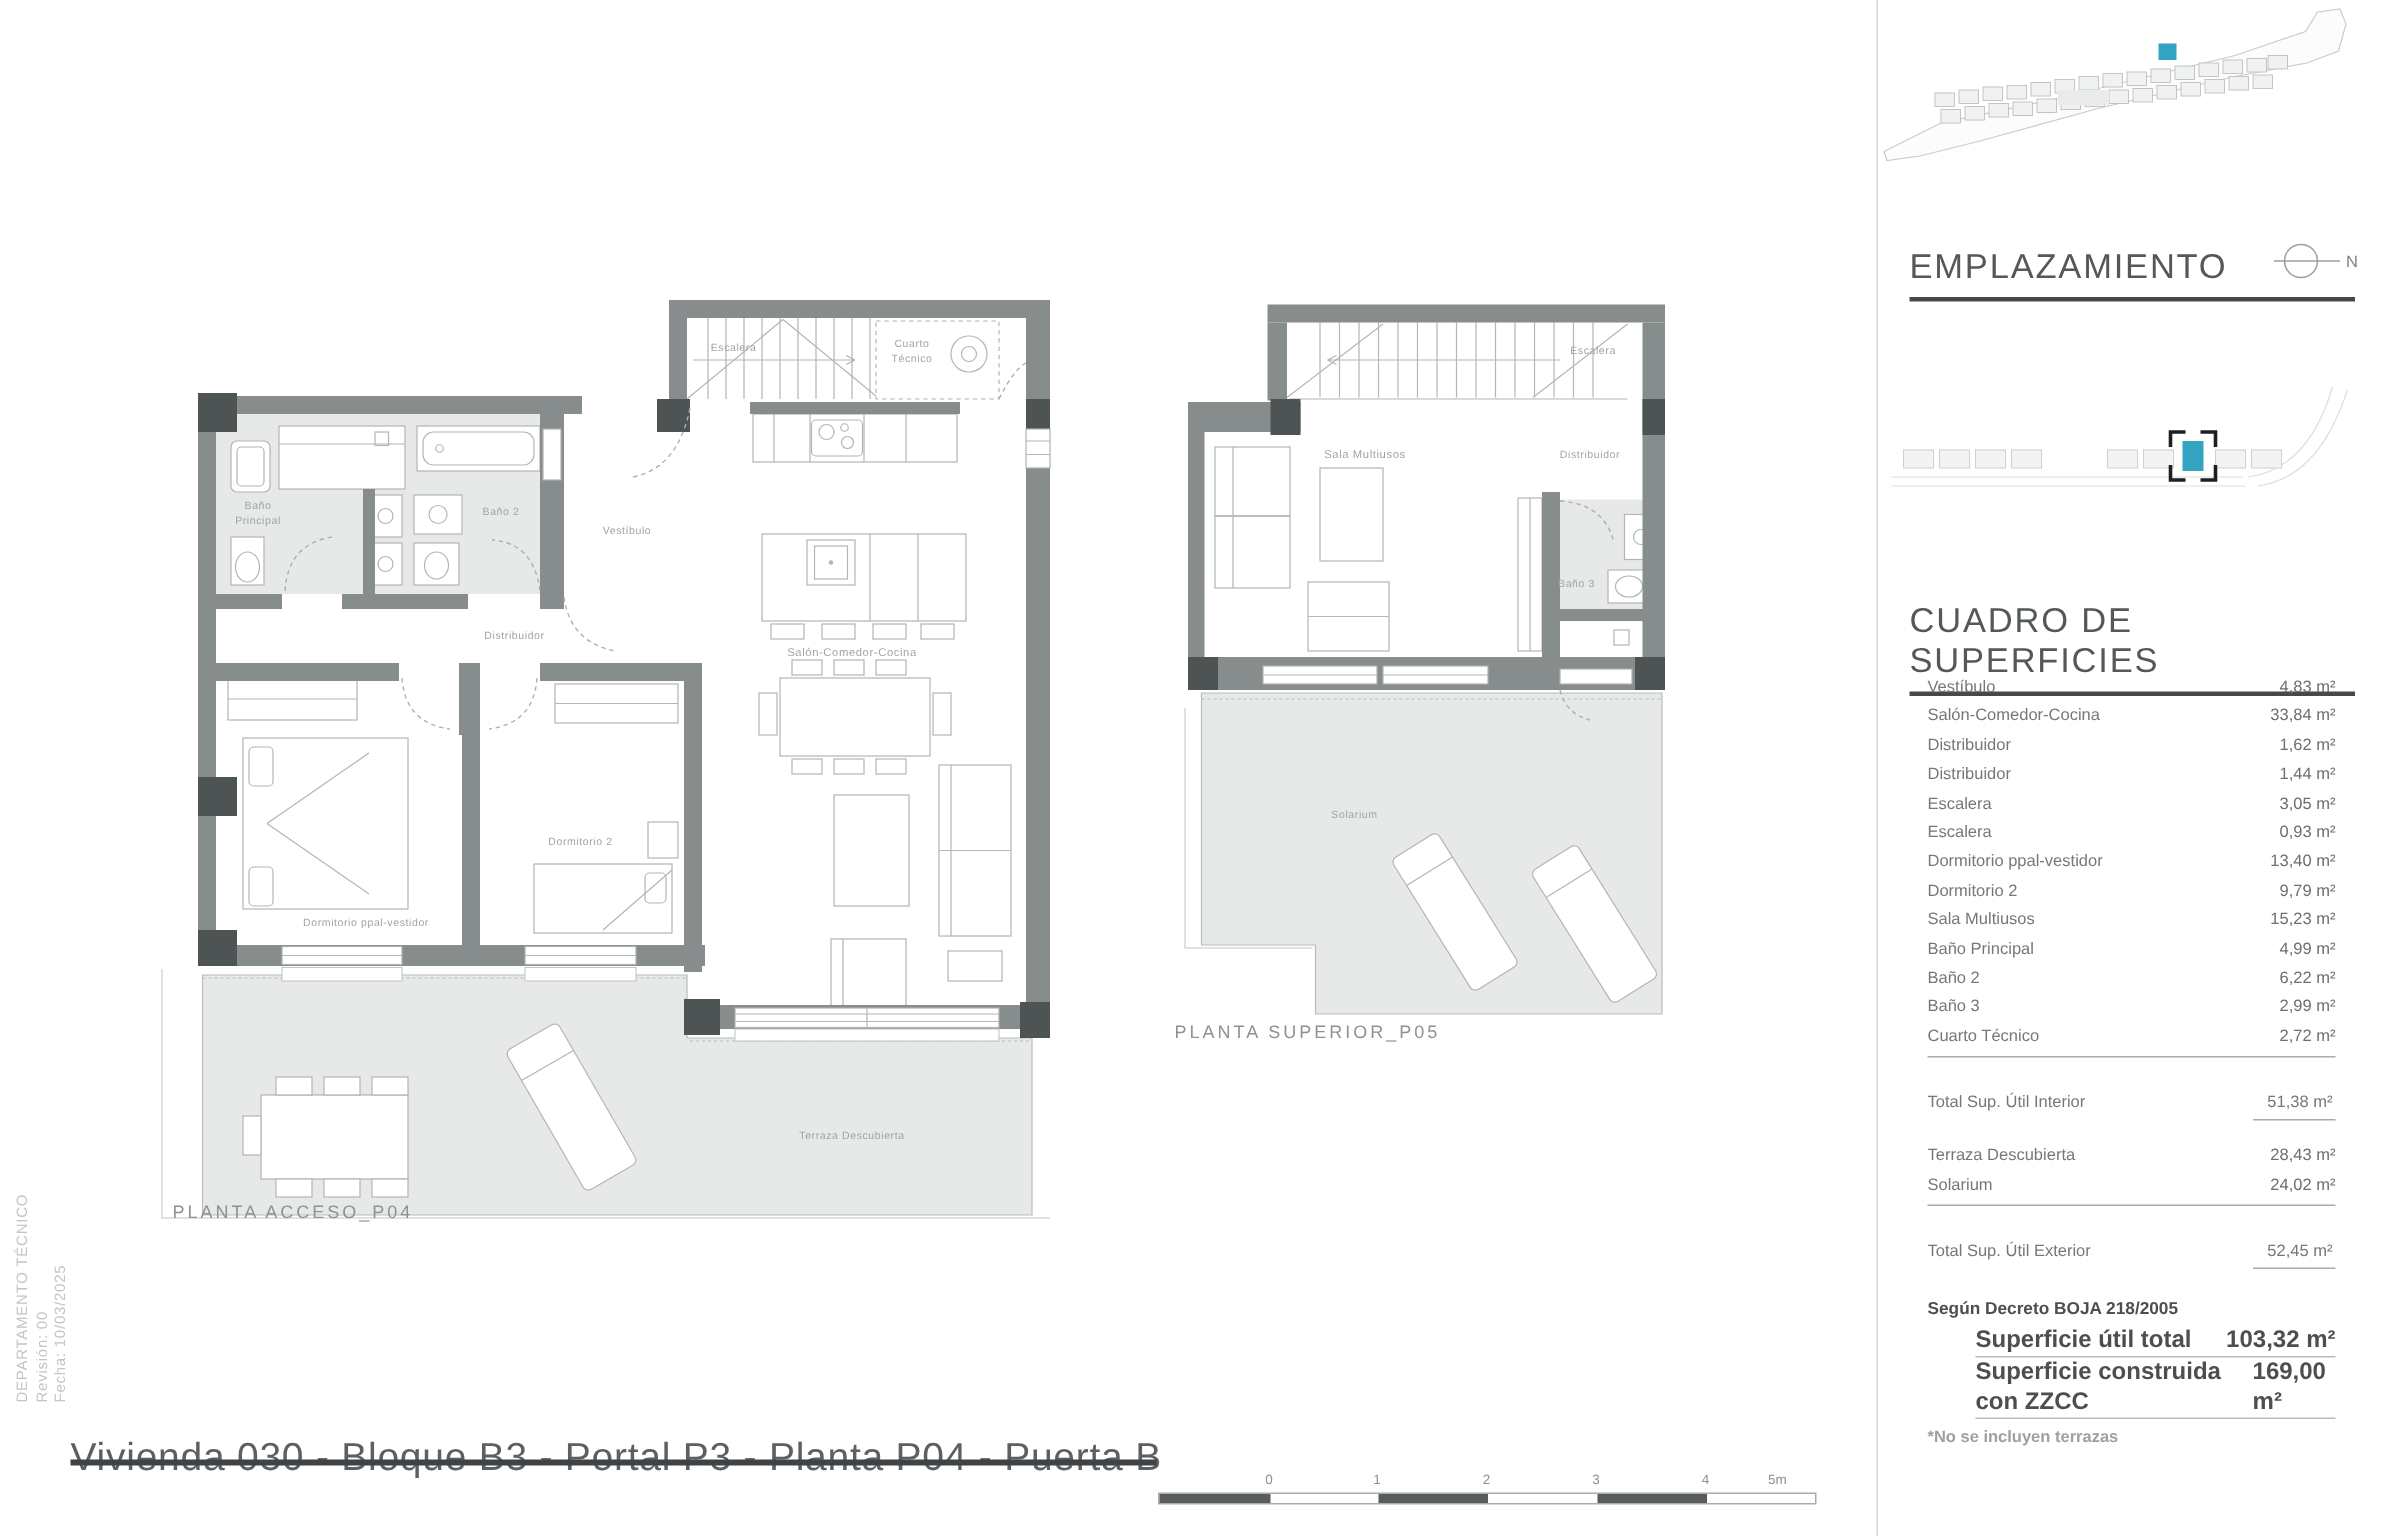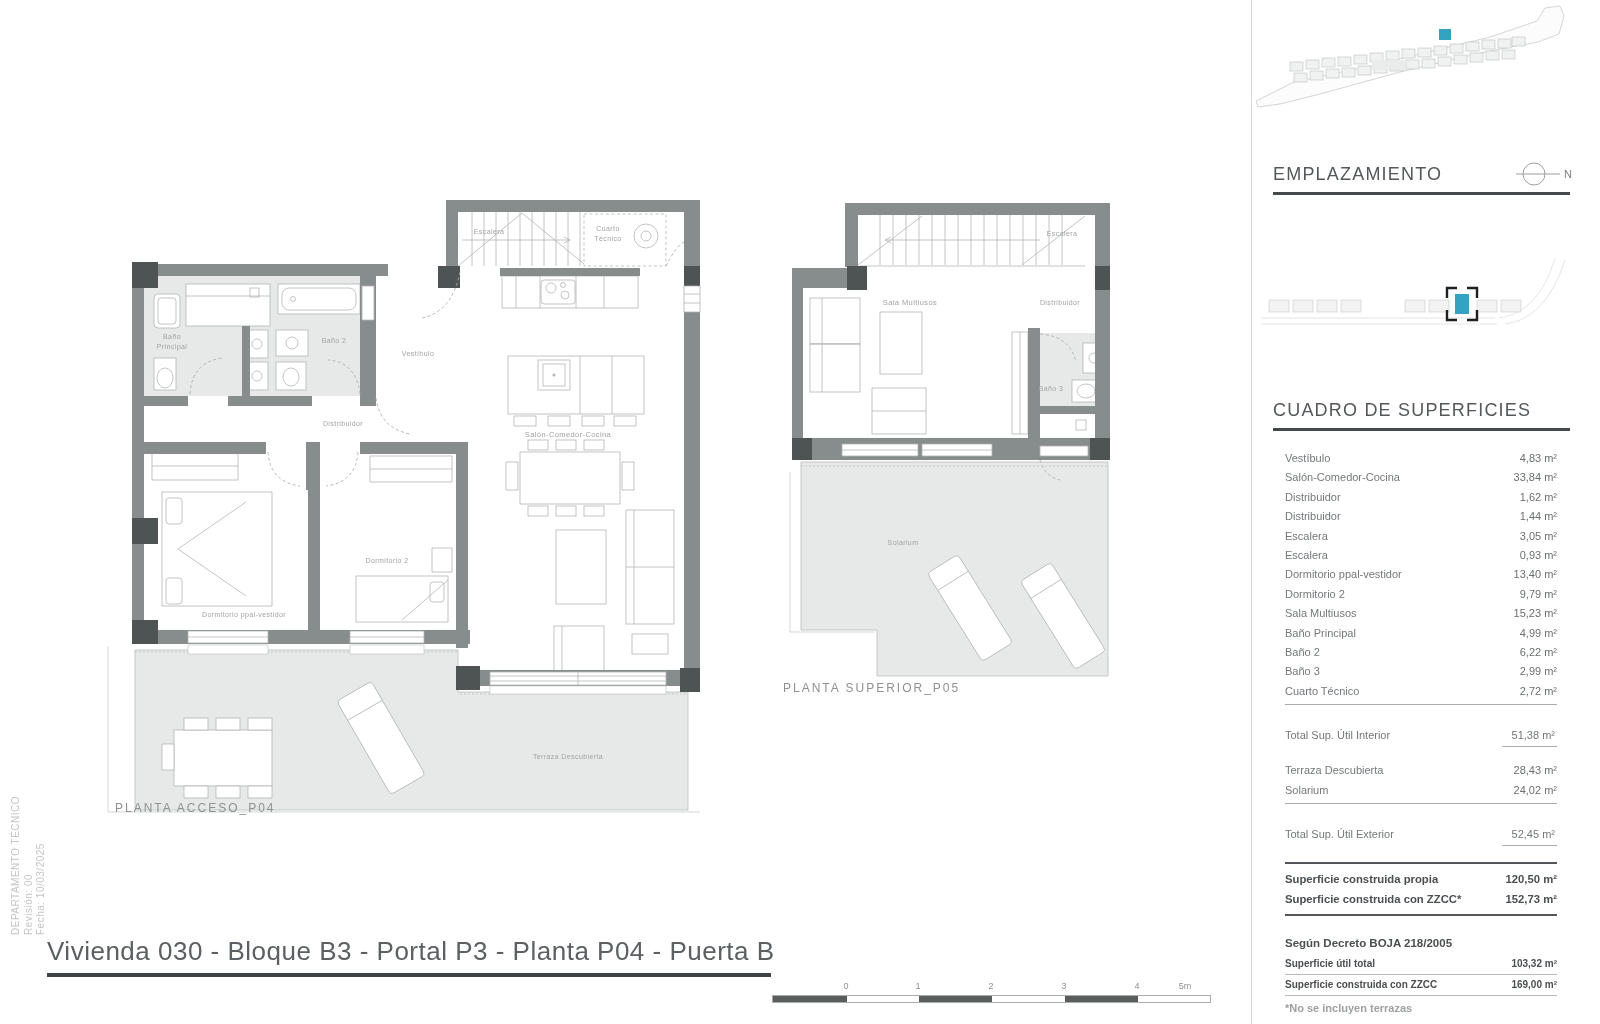--- a/index.html
+++ b/index.html
@@ -1,40 +1,40 @@
 <!DOCTYPE html>
 <html><head>
 <meta charset="utf-8">
 <style>
   html,body{margin:0;padding:0;background:#ffffff;}
   .page{position:relative;width:1600px;height:1024px;background:#fff;overflow:hidden;
         font-family:"Liberation Sans", sans-serif;}
   
   .vdivider{position:absolute;left:1251px;top:0;width:1px;height:1024px;background:#d6d8d7;}
-  .panel-heading{position:absolute;left:1273px;width:297px;font-size:18px;letter-spacing:1.2px;
+  .panel-heading{position:absolute;left:1273px;width:297px;font-size:23px;letter-spacing:1.2px;
         color:#54585a;border-bottom:3px solid #45494b;padding-bottom:7px;}
   .surf-table{position:absolute;left:1285px;top:449px;width:272px;font-size:11px;color:#74787a;}
   .srow{display:flex;justify-content:space-between;line-height:19.4px;}
   .srow .val{color:#6b6f71;}
   .totalrow{display:flex;justify-content:space-between;line-height:19px;margin-top:3px;
         border-top:1px solid #a8acab;padding-top:21px;}
   .totalrow .val{border-bottom:1px solid #a8acab;padding:0 2px 1px 10px;}
   .gap14{height:14px;}
   .builtblock{margin-top:16px;border-top:2px solid #53575a;border-bottom:2px solid #53575a;padding:5px 0;}
   .brow{display:flex;justify-content:space-between;line-height:20px;font-weight:bold;color:#4b4f51;font-size:11.3px;}
   .decree{margin-top:16px;}
   .decree-h{font-weight:bold;color:#4b4f51;font-size:11.5px;line-height:22px;}
   .drow{display:flex;justify-content:space-between;line-height:20px;font-weight:bold;color:#4b4f51;
-        border-bottom:1px solid #b9bcbb;font-size:10px;}
+        border-bottom:1px solid #b9bcbb;font-size:16px;margin-left:32px;}
   .footnote{margin-top:6px;font-size:11px;color:#9da1a0;font-weight:bold;}
   
   .side-meta{position:absolute;left:10px;top:935px;transform:rotate(-90deg);transform-origin:top left;
         font-size:10px;line-height:12.5px;color:#c3c6c5;letter-spacing:.5px;white-space:nowrap;}
   
-  .sheet-title{position:absolute;left:47px;top:936px;font-size:26px;color:#5c6062;letter-spacing:.5px;}
+  .sheet-title{position:absolute;left:47px;top:956px;font-size:26px;color:#5c6062;letter-spacing:.5px;}
   .title-rule{position:absolute;left:47px;top:973px;width:724px;height:4px;background:#3f4345;}
   .disclaimer{position:absolute;left:47px;top:1007px;width:1190px;font-size:10.4px;color:#8b8f90;
         white-space:nowrap;overflow:hidden;letter-spacing:.1px;}
   .scalebar{position:absolute;left:772px;top:995px;width:437px;height:6px;border:1px solid #a9acab;background:#fff;}
   .scalebar .seg{position:absolute;top:0;height:6px;background:#585d5c;}
   .scale-labels{position:absolute;left:772px;top:981px;width:440px;height:12px;font-size:9px;color:#8d9190;}
   .scale-labels span{position:absolute;transform:translateX(-50%);}
   
   .rlabel{font-family:"Liberation Sans",sans-serif;font-size:7px;fill:#a0a4a3;letter-spacing:.4px;text-anchor:middle;}
   .rlabel2{font-size:7.5px;}
@@ -452,30 +452,20 @@
         <span class="val">28,43 m²</span>
       </div>
     <div class="srow">
         <span>Solarium</span>
         <span class="val">24,02 m²</span>
       </div>
     <div class="totalrow">
         <span>Total Sup. Útil Exterior</span>
         <span class="val">52,45 m²</span>
       </div>
-    <div class="builtblock">
-      <div class="brow">
-          <span>Superficie construida propia</span>
-          <span>120,50 m²</span>
-        </div>
-      <div class="brow">
-          <span>Superficie construida con ZZCC*</span>
-          <span>152,73 m²</span>
-        </div>
-    </div>
     <div class="decree">
       <div class="decree-h">Según Decreto BOJA 218/2005</div>
       <div class="drow">
           <span>Superficie útil total</span>
           <span>103,32 m²</span>
         </div>
       <div class="drow">
           <span>Superficie construida con ZZCC</span>
           <span>169,00 m²</span>
         </div>

